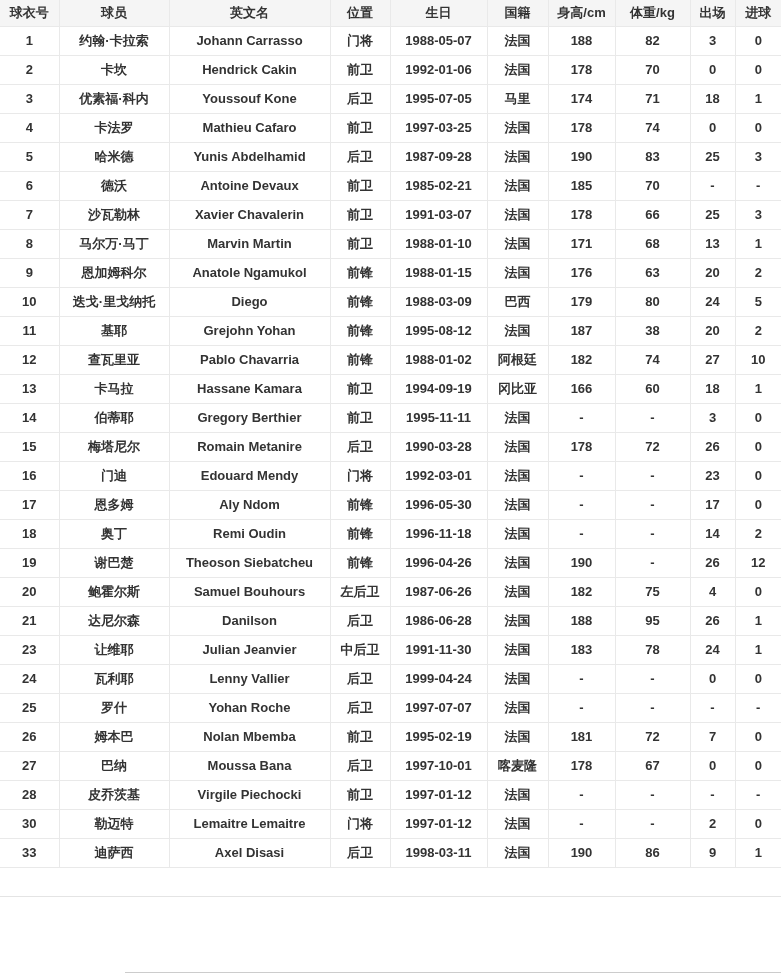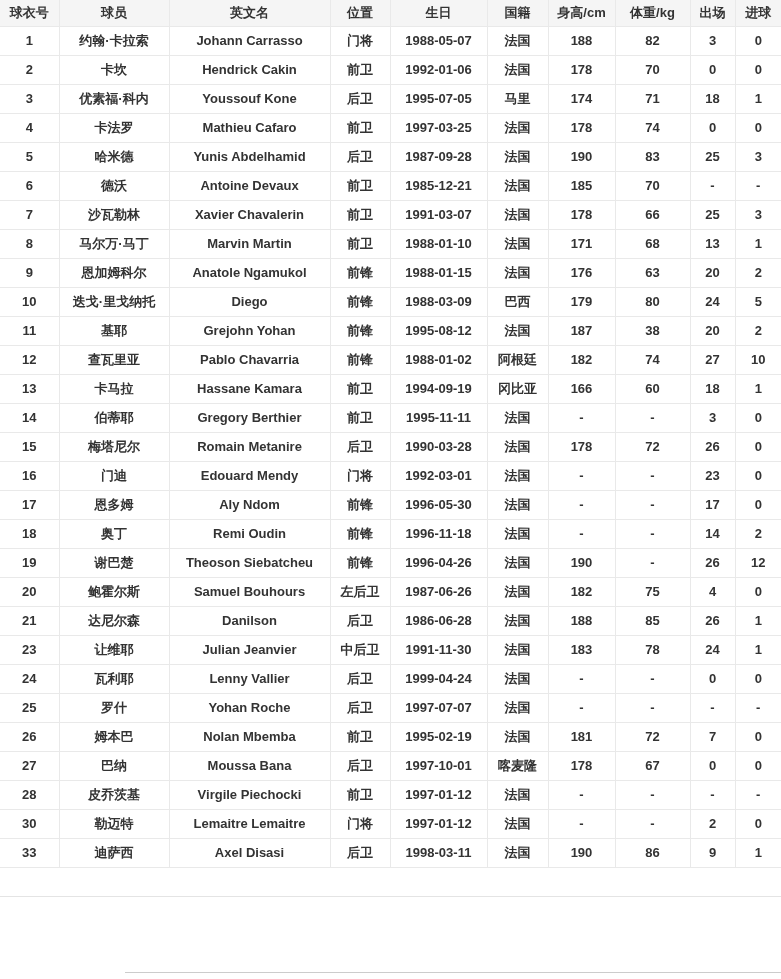--- a/index.html
+++ b/index.html
@@ -151,21 +151,21 @@
         <td>190</td>
         <td>83</td>
         <td>25</td>
         <td>3</td>
       </tr>
       <tr>
         <td>6</td>
         <td>德沃</td>
         <td>Antoine Devaux</td>
         <td>前卫</td>
-        <td>1985-12-21</td>
+        <td>1985-02-21</td>
         <td>法国</td>
         <td>185</td>
         <td>70</td>
         <td>-</td>
         <td>-</td>
       </tr>
       <tr>
         <td>7</td>
         <td>沙瓦勒林</td>
         <td>Xavier Chavalerin</td>
@@ -334,21 +334,21 @@
         <td>0</td>
       </tr>
       <tr>
         <td>21</td>
         <td>达尼尔森</td>
         <td>Danilson</td>
         <td>后卫</td>
         <td>1986-06-28</td>
         <td>法国</td>
         <td>188</td>
-        <td>85</td>
+        <td>95</td>
         <td>26</td>
         <td>1</td>
       </tr>
       <tr>
         <td>23</td>
         <td>让维耶</td>
         <td>Julian Jeanvier</td>
         <td>中后卫</td>
         <td>1991-11-30</td>
         <td>法国</td>

